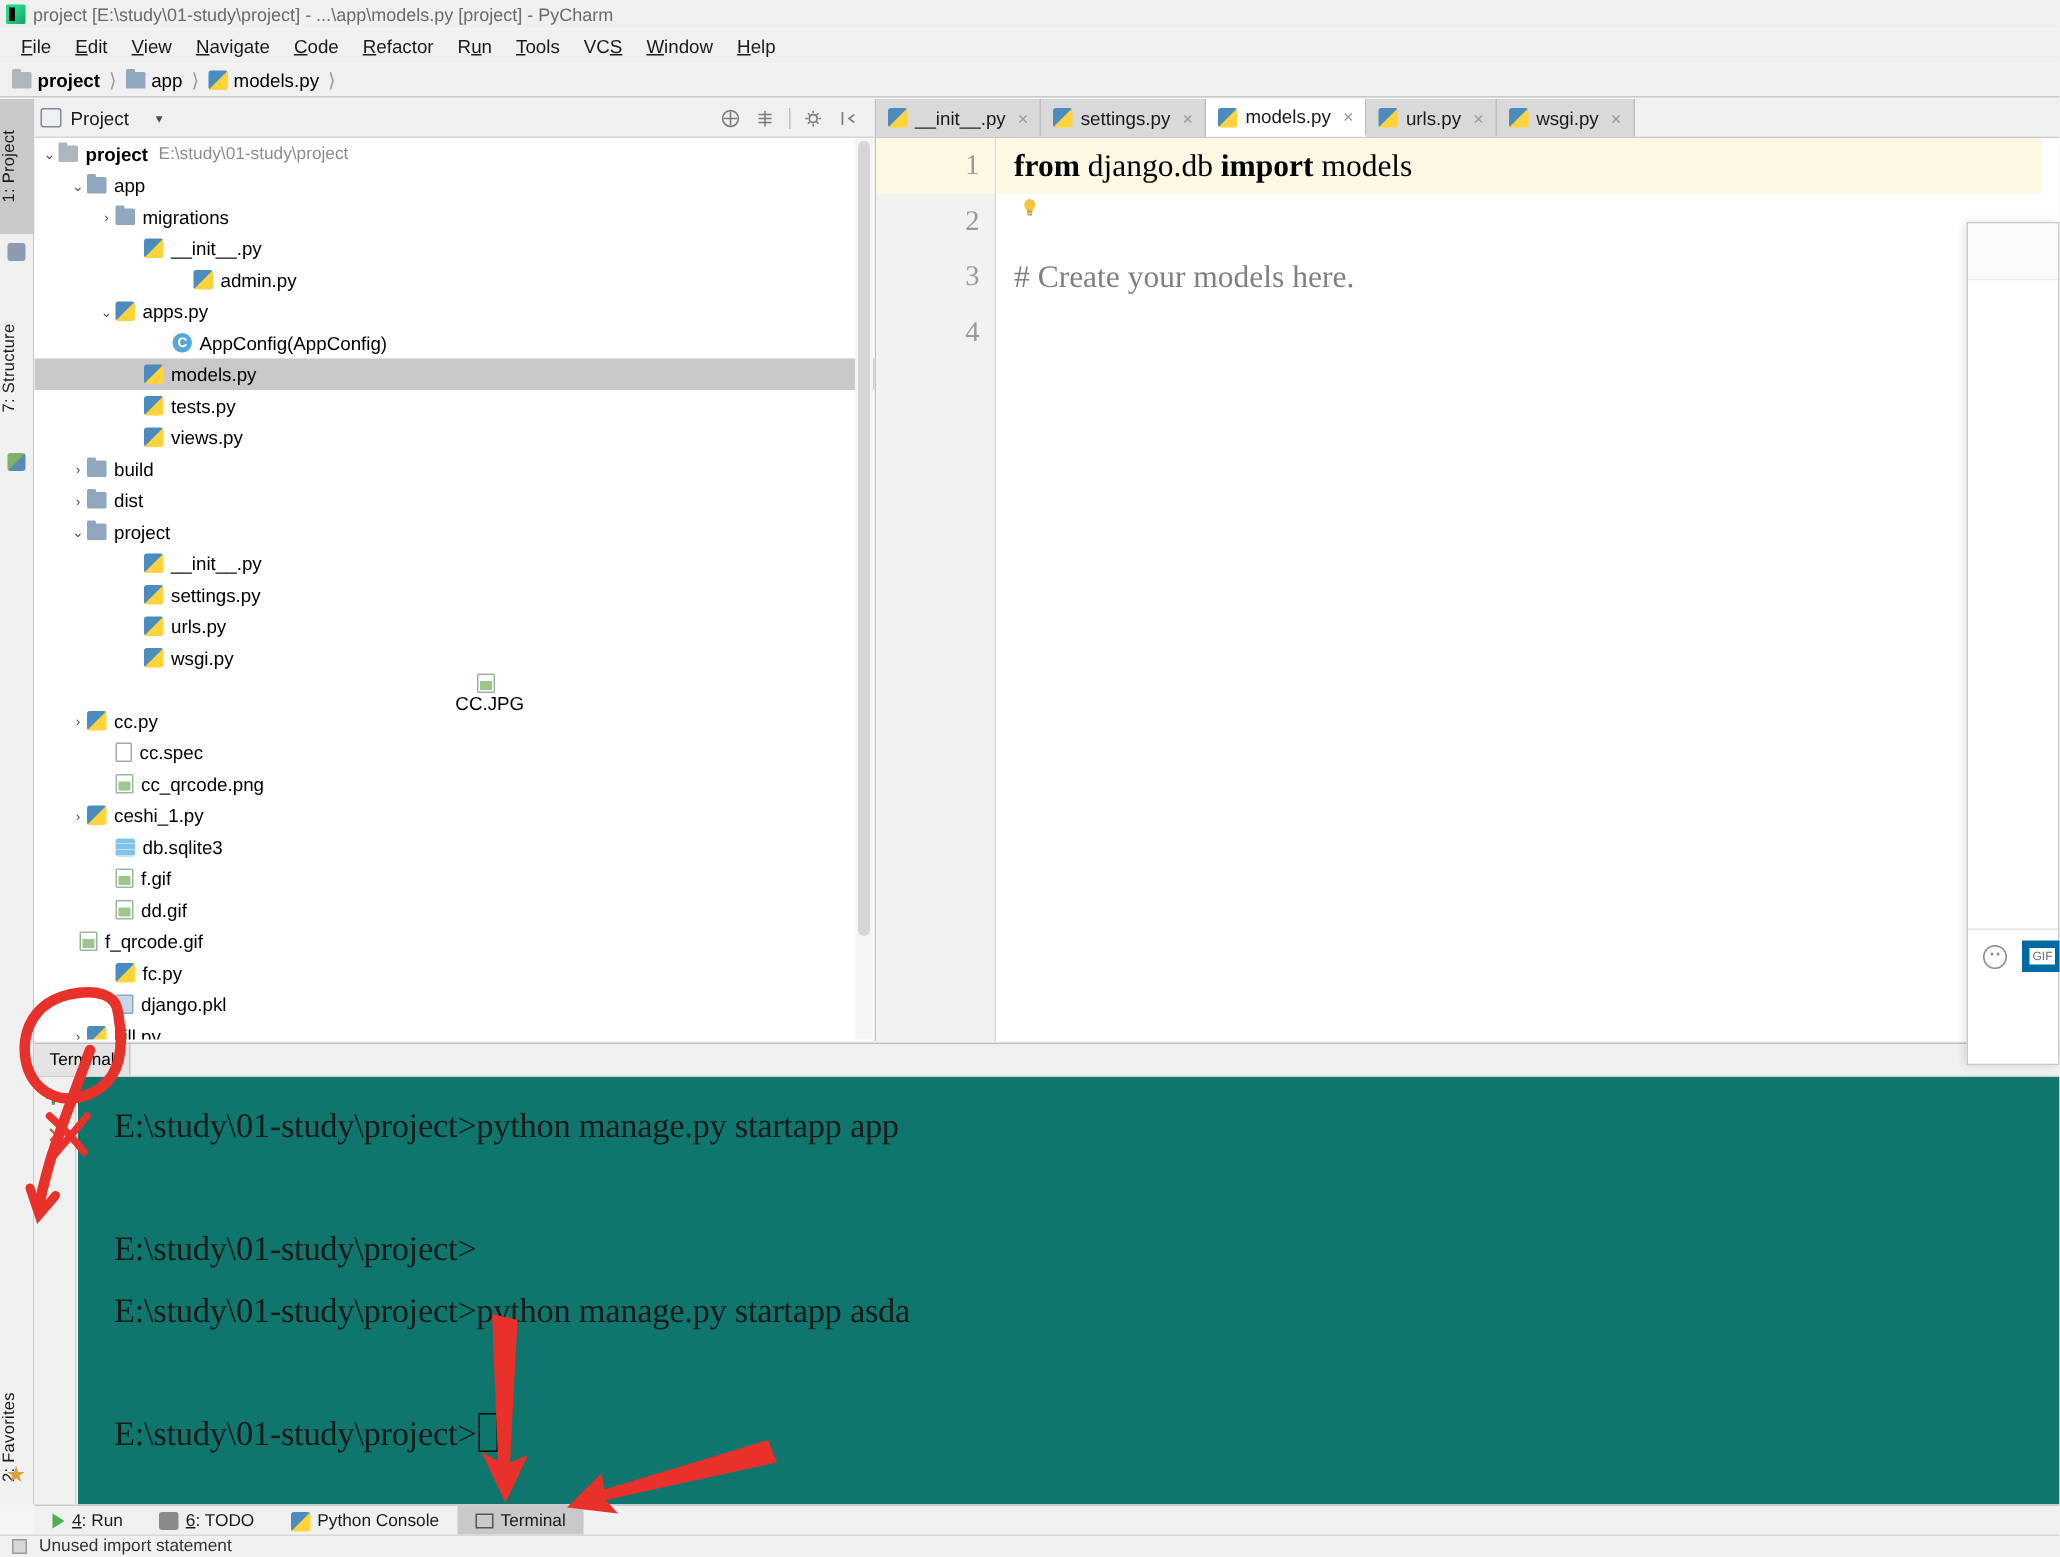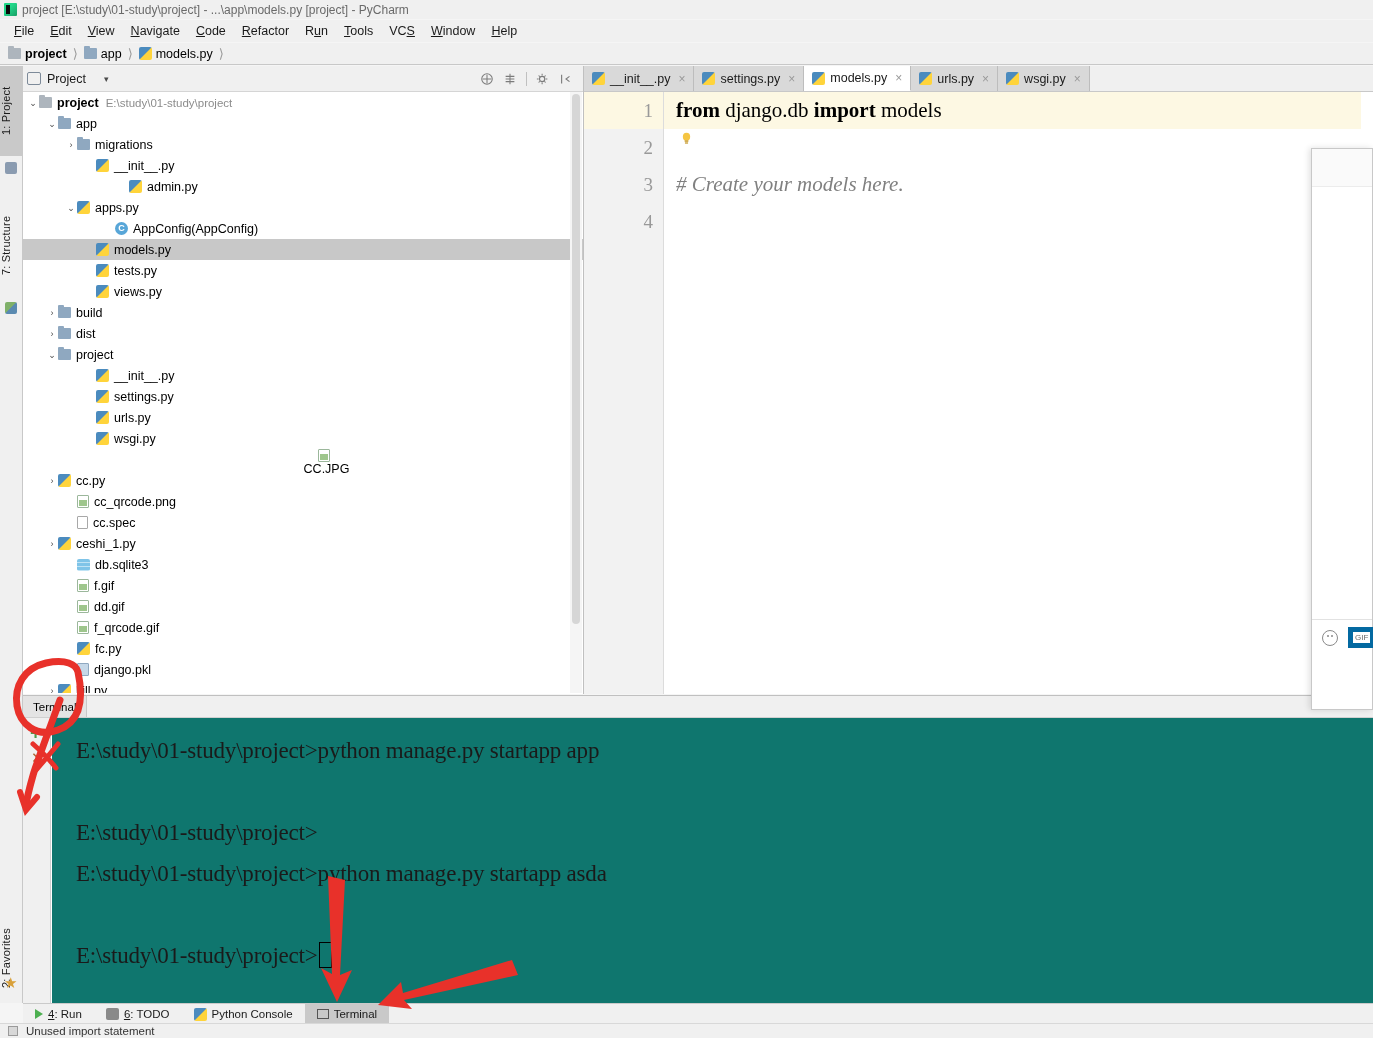--- a/index.html
+++ b/index.html
@@ -170,21 +170,21 @@
     color: #999; font-family: "Liberation Serif", serif; font-size: 19px;
   }
   .gline.cur { background: #fdf8e3; }
   .codelines { position: relative; flex: 1; }
   .cline {
     height: 37px; line-height: 37px; padding-left: 12px;
     font-family: "Liberation Serif", serif; font-size: 21px; white-space: pre;
   }
   .cline.cur { background: #fdf8e3; }
   .kw { font-weight: bold; color: #000; }
-  .cm { font-style: italic; color: #808080; }
+  .cm { color: #808080; }
   .bulb {
     position: absolute; left: 17px; top: 40px; width: 11px; height: 13px;
   }
   .editor-rightscroll {
     position: absolute; right: 0; top: 0; width: 12px; height: 602px; background: #fff;
   }
 
   
   .termpanel {
     position: absolute; left: 23px; top: 695px; right: 0; height: 308px;
@@ -461,49 +461,49 @@
           <span class="ic-img"></span>
           <span class="tlabel">CC.JPG</span>
         </div>
         <div class="trow" style="padding-left: 23px;">
           <span class="arrow">›</span>
           <span class="ic-py"></span>
           <span class="tlabel">cc.py</span>
         </div>
         <div class="trow" style="padding-left: 42px;">
           <span class="arrow"></span>
+          <span class="ic-file"></span>
+          <span class="tlabel">cc.spec</span>
+        </div>
+        <div class="trow" style="padding-left: 42px;">
+          <span class="arrow"></span>
           <span class="ic-img"></span>
           <span class="tlabel">cc_qrcode.png</span>
         </div>
-        <div class="trow" style="padding-left: 42px;">
-          <span class="arrow"></span>
-          <span class="ic-file"></span>
-          <span class="tlabel">cc.spec</span>
-        </div>
         <div class="trow" style="padding-left: 23px;">
           <span class="arrow">›</span>
           <span class="ic-py"></span>
           <span class="tlabel">ceshi_1.py</span>
         </div>
         <div class="trow" style="padding-left: 42px;">
           <span class="arrow"></span>
           <span class="ic-db"></span>
           <span class="tlabel">db.sqlite3</span>
         </div>
         <div class="trow" style="padding-left: 42px;">
           <span class="arrow"></span>
           <span class="ic-img"></span>
           <span class="tlabel">f.gif</span>
         </div>
         <div class="trow" style="padding-left: 42px;">
           <span class="arrow"></span>
           <span class="ic-img"></span>
           <span class="tlabel">dd.gif</span>
         </div>
-        <div class="trow" style="padding-left: 42px;">
+        <div class="trow" style="padding-left: 18px;">
           <span class="arrow"></span>
           <span class="ic-img"></span>
           <span class="tlabel">f_qrcode.gif</span>
         </div>
         <div class="trow" style="padding-left: 42px;">
           <span class="arrow"></span>
           <span class="ic-py"></span>
           <span class="tlabel">fc.py</span>
         </div>
         <div class="trow" style="padding-left: 42px;">

